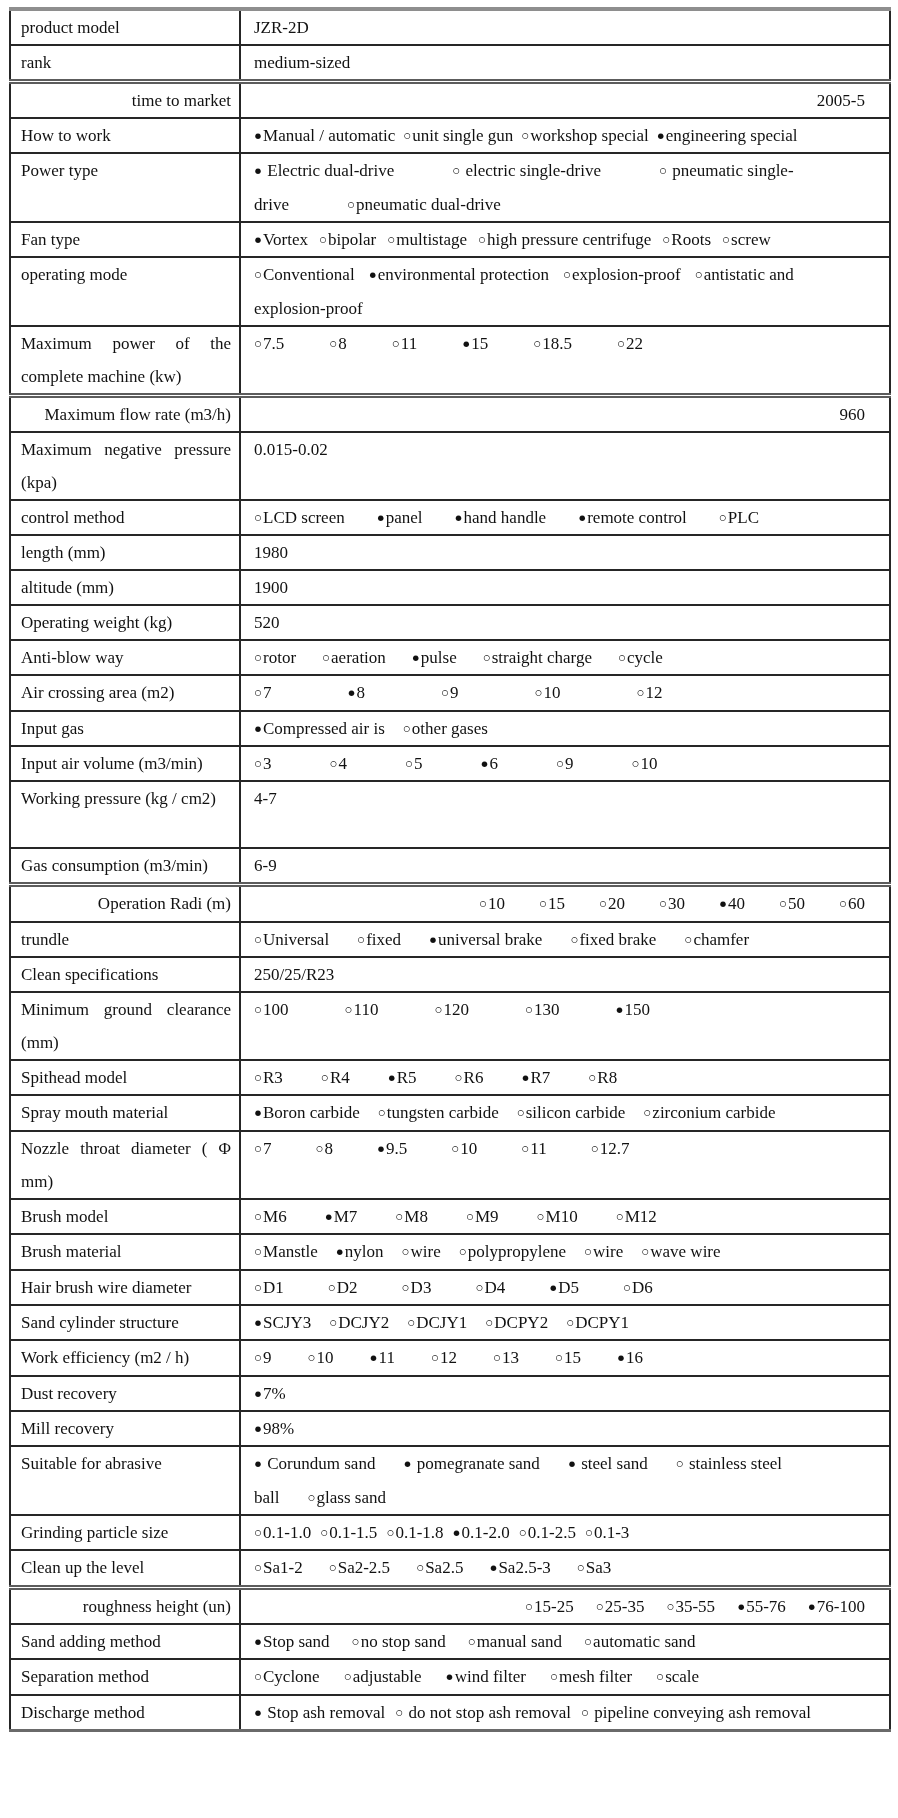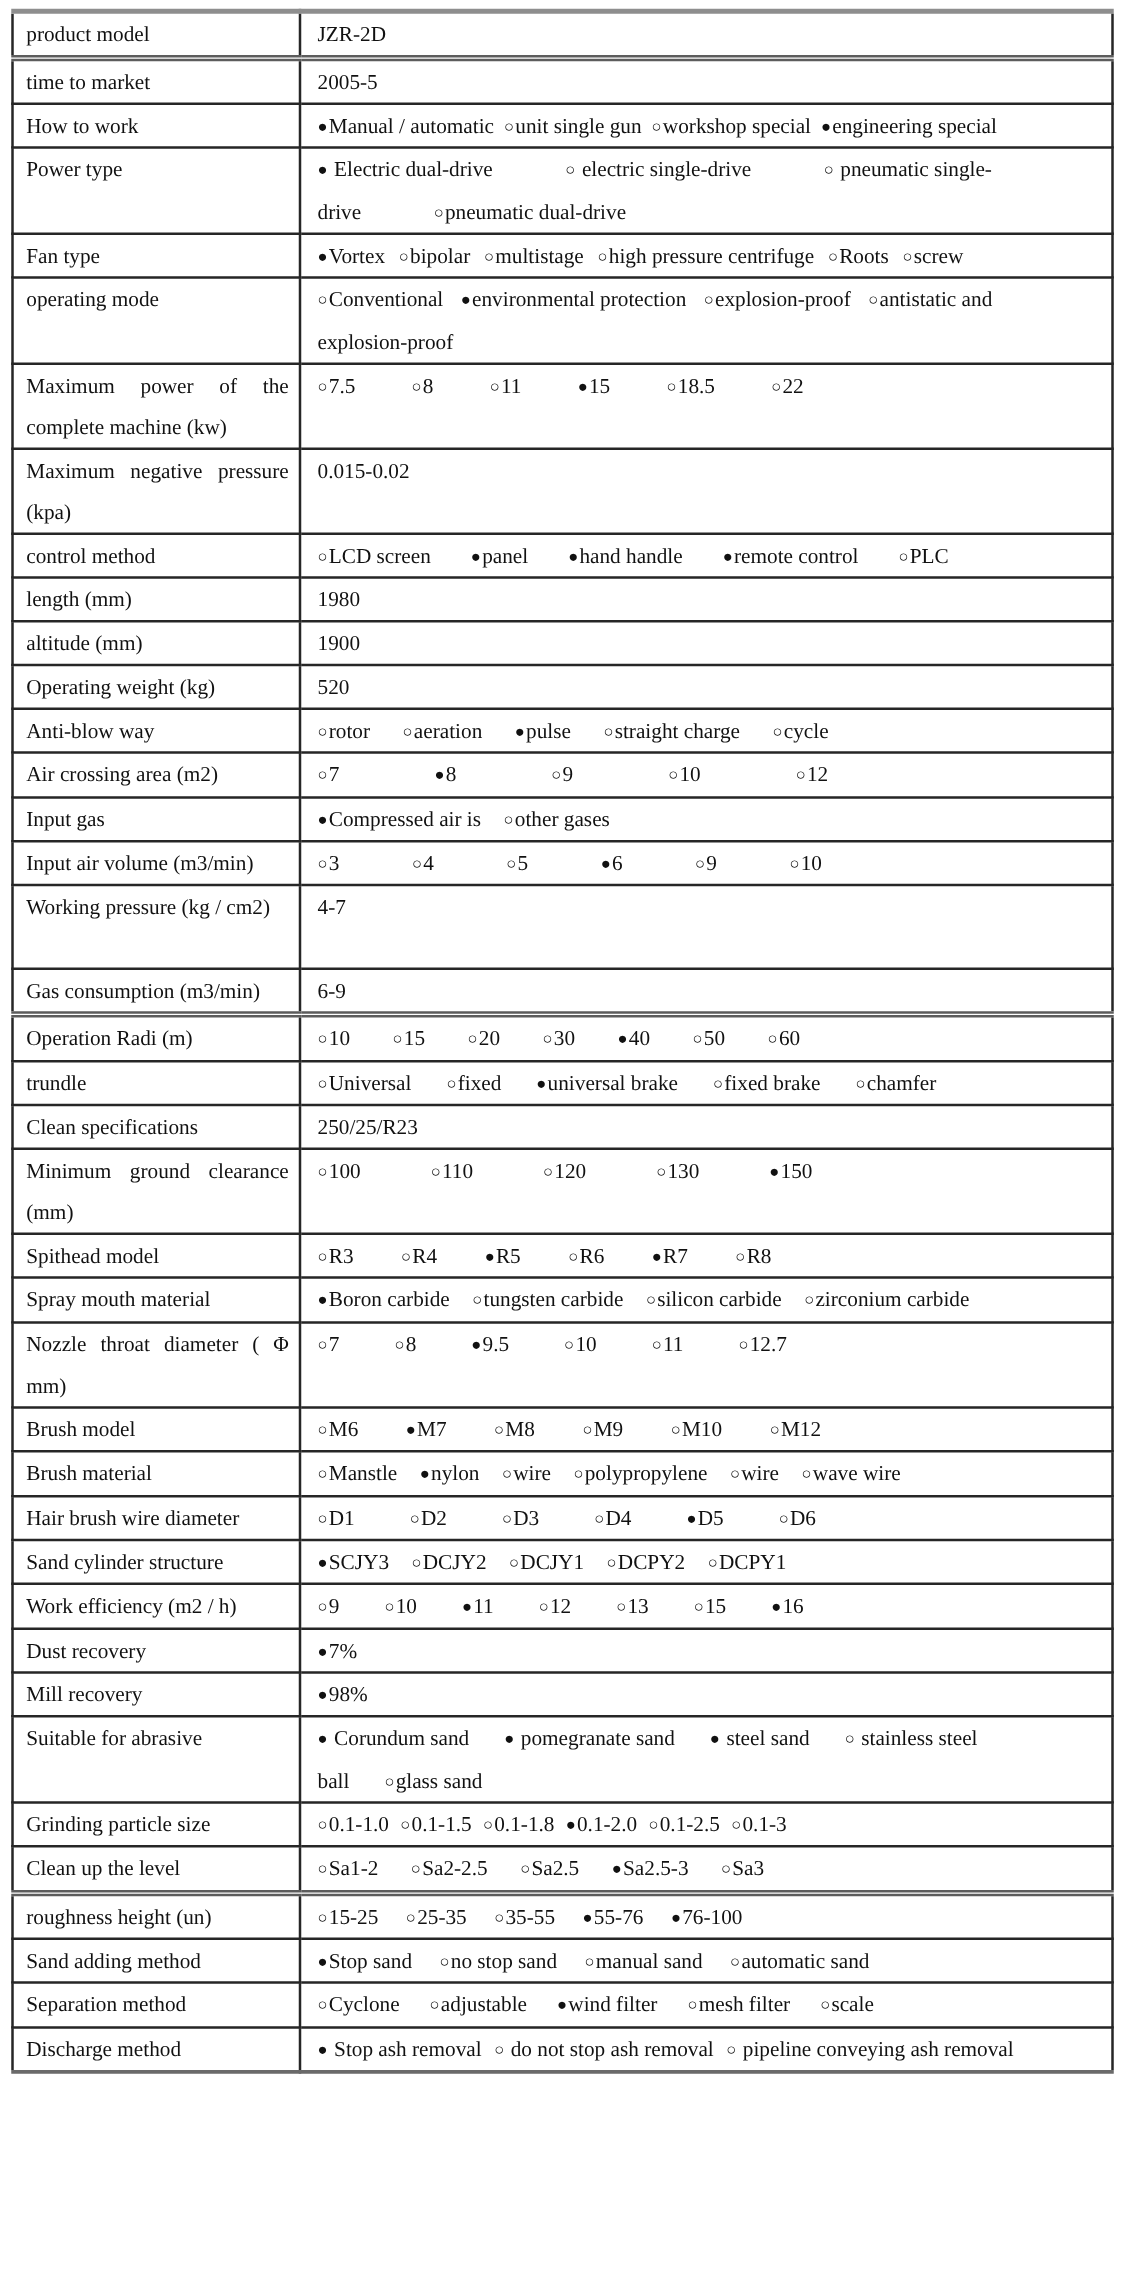--- a/index.html
+++ b/index.html
@@ -37,21 +37,21 @@
     overflow: hidden;
   }
   td.h2 { height: 65px; }
   td.lbl {
     padding: 0 8px 0 10px;
   }
   td.lbl.j { text-align: justify; }
   td.val {
     padding: 0 24px 0 13px;
   }
-  tr.sect td { border-top: 5px double #5c5c5c; }
+  tr.sect td { border-top: 5px double #5c5c5c; text-align: right; }
   .opt { margin-right: var(--g, 12px); }
   .opt:last-child { margin-right: 0; }
   .b {
     font-size: 0.78em;
     vertical-align: 0.05em;
     letter-spacing: 1px;
   }
 </style>
 </head>
 <body>
@@ -60,20 +60,24 @@
   <table class="spec">
     <colgroup>
       <col class="c-label">
       <col class="c-value">
     </colgroup>
     <tbody>
         <tr>
           <td class="lbl">product model</td>
           <td class="val">JZR-2D</td>
         </tr>
+        <tr>
+          <td class="lbl">rank</td>
+          <td class="val">medium-sized</td>
+        </tr>
         <tr class="sect">
           <td class="lbl">time to market</td>
           <td class="val">2005-5</td>
         </tr>
         <tr>
           <td class="lbl">How to work</td>
           <td class="val" style="--g: 8px;"><span class="opt"><span class="b">●</span><span>Manual / automatic</span></span><span class="opt"><span class="b">○</span><span>unit single gun</span></span><span class="opt"><span class="b">○</span><span>workshop special</span></span><span class="opt"><span class="b">●</span><span>engineering special</span></span></td>
         </tr>
         <tr>
           <td class="lbl h2">Power type</td>
@@ -83,20 +87,24 @@
           <td class="lbl">Fan type</td>
           <td class="val" style="--g: 11px;"><span class="opt"><span class="b">●</span><span>Vortex</span></span><span class="opt"><span class="b">○</span><span>bipolar</span></span><span class="opt"><span class="b">○</span><span>multistage</span></span><span class="opt"><span class="b">○</span><span>high pressure centrifuge</span></span><span class="opt"><span class="b">○</span><span>Roots</span></span><span class="opt"><span class="b">○</span><span>screw</span></span></td>
         </tr>
         <tr>
           <td class="lbl h2">operating mode</td>
           <td class="val h2" style="--g: 14px;"><span class="opt"><span class="b">○</span><span>Conventional</span></span><span class="opt"><span class="b">●</span><span>environmental protection</span></span><span class="opt"><span class="b">○</span><span>explosion-proof</span></span><span class="opt"><span class="b">○</span><span>antistatic and explosion-proof</span></span></td>
         </tr>
         <tr>
           <td class="lbl h2 j">Maximum power of the complete machine (kw)</td>
           <td class="val h2" style="--g: 45px;"><span class="opt"><span class="b">○</span><span>7.5</span></span><span class="opt"><span class="b">○</span><span>8</span></span><span class="opt"><span class="b">○</span><span>11</span></span><span class="opt"><span class="b">●</span><span>15</span></span><span class="opt"><span class="b">○</span><span>18.5</span></span><span class="opt"><span class="b">○</span><span>22</span></span></td>
+        </tr>
+        <tr class="sect">
+          <td class="lbl">Maximum flow rate (m3/h)</td>
+          <td class="val">960</td>
         </tr>
         <tr>
           <td class="lbl h2 j">Maximum negative pressure (kpa)</td>
           <td class="val h2">0.015-0.02</td>
         </tr>
         <tr>
           <td class="lbl">control method</td>
           <td class="val" style="--g: 32px;"><span class="opt"><span class="b">○</span><span>LCD screen</span></span><span class="opt"><span class="b">●</span><span>panel</span></span><span class="opt"><span class="b">●</span><span>hand handle</span></span><span class="opt"><span class="b">●</span><span>remote control</span></span><span class="opt"><span class="b">○</span><span>PLC</span></span></td>
         </tr>
         <tr>

